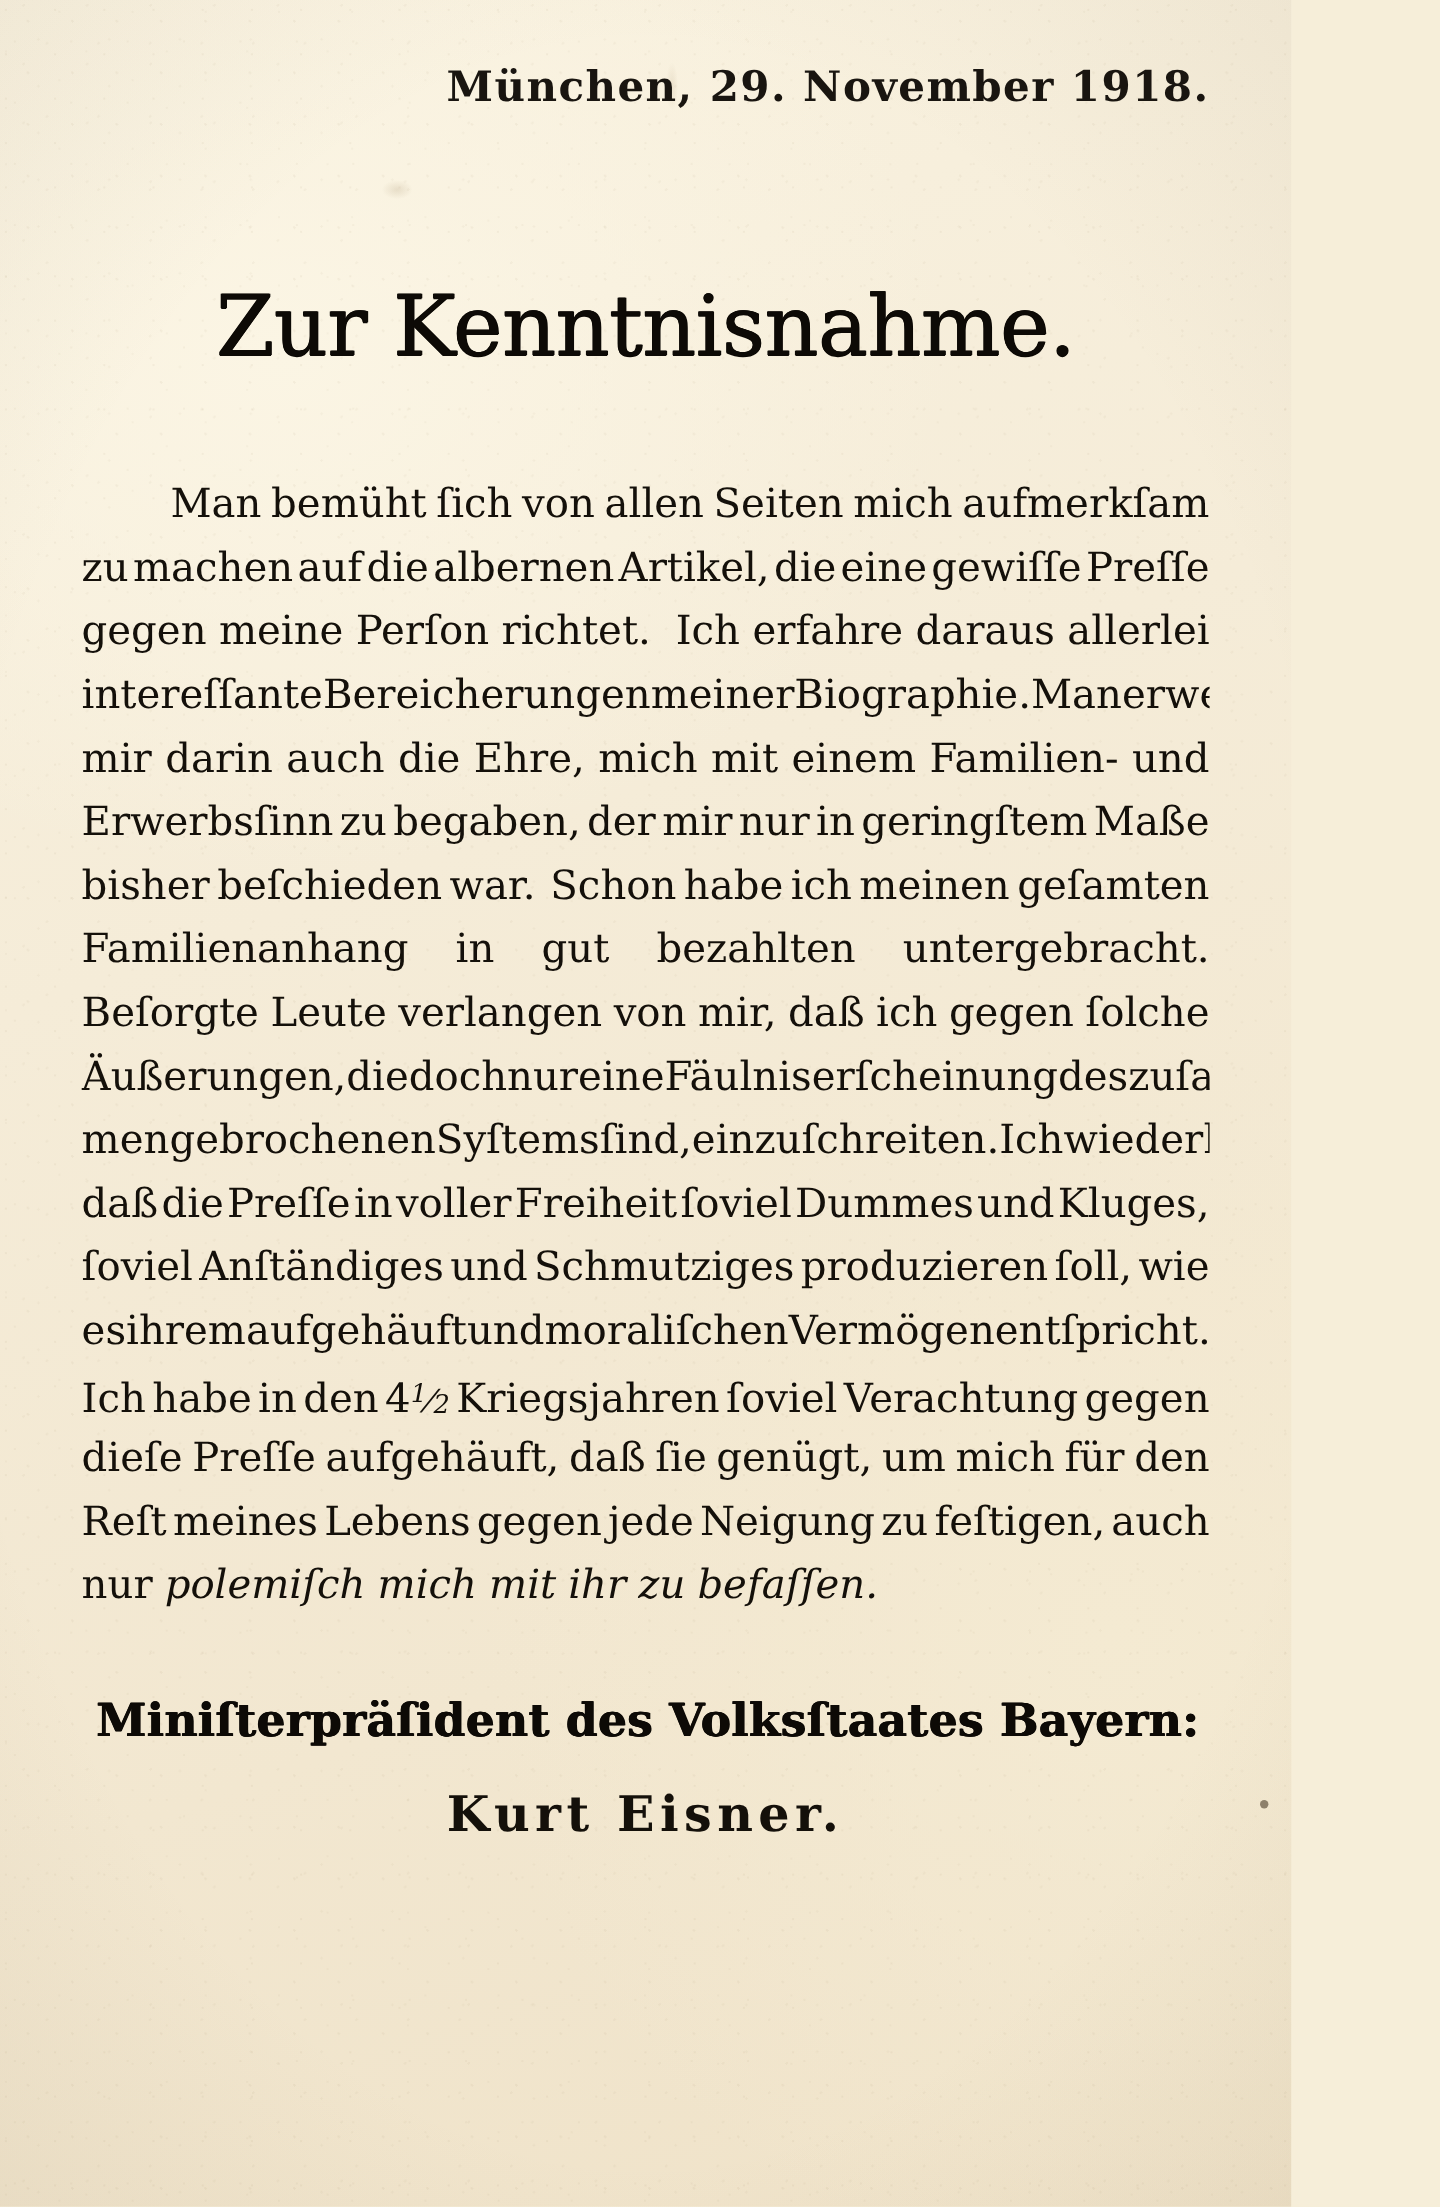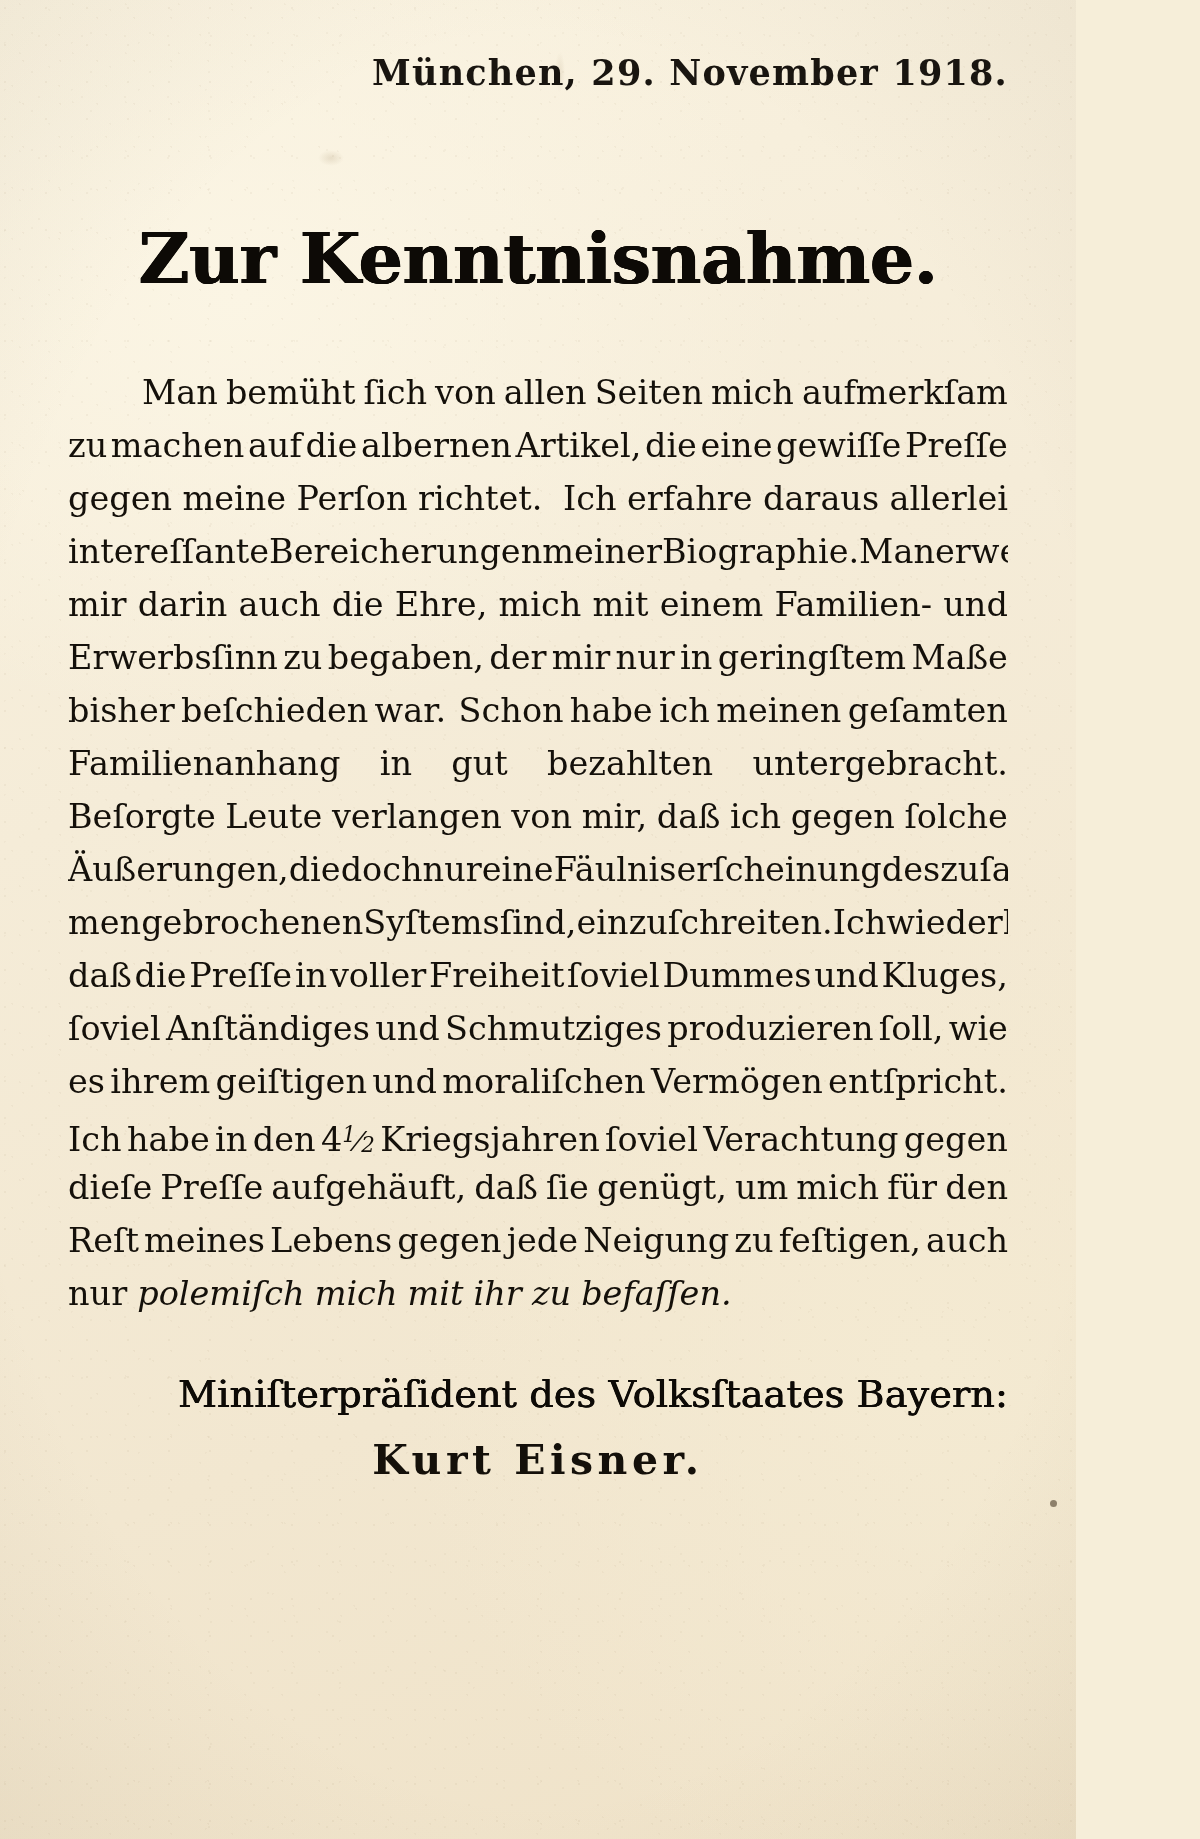--- a/index.html
+++ b/index.html
@@ -77,25 +77,25 @@
     text-align: right;
     font-size: 35px;
     letter-spacing: 1.2px;
     font-weight: 600;
     color: #191510;
     white-space: nowrap;
   }
 
   
   .headline {
-    margin: 2px;
+    margin: 16px;
     padding-top: 122px;
     text-align: center;
     font-size: 70px;
-    font-weight: 700;
+    font-weight: 400;
     letter-spacing: -0.5px;
     color: #0d0a06;
     text-shadow: 0.6px 0 0 #0d0a06, -0.4px 0 0 #0d0a06, 0 0.4px 0 #0d0a06;
   }
 
   
   .body-block {
     margin: 0;
     padding-top: 64px;
     font-size: 33.5px;
@@ -131,28 +131,27 @@
   .frac .num { vertical-align: 0.42em; font-size: .82em; }
   .frac .sl  { padding: 0 .02em; }
   .frac .den { vertical-align: -0.04em; font-size: .82em; }
 
   
   .sig-block {
     padding-top: 52px;
     text-align: center;
   }
   .sig-title {
-    margin: 0;
+    margin: 12px;
     font-size: 38px;
-    font-weight: 400;
+    font-weight: 700;
     letter-spacing: 0.2px;
     color: #0d0a06;
     white-space: nowrap;
     text-shadow: 0.5px 0 0 #0d0a06, -0.3px 0 0 #0d0a06;
-    text-align: right;
   }
   .sig-name {
     margin: 0;
     padding-top: 20px;
     font-size: 41px;
     font-weight: 600;
     letter-spacing: 4.5px;
     color: #14100a;
     white-space: nowrap;
   }
@@ -303,21 +302,21 @@
           <span class="w">Anſtändiges</span>
           <span class="w">und</span>
           <span class="w">Schmutziges</span>
           <span class="w">produzieren</span>
           <span class="w">ſoll,</span>
           <span class="w">wie</span>
         </div>
         <div class="body-line justify">
           <span class="w">es</span>
           <span class="w">ihrem</span>
-          <span class="w">geiſtigen</span>
+          <span class="w">aufgehäuft</span>
           <span class="w">und</span>
           <span class="w">moraliſchen</span>
           <span class="w">Vermögen</span>
           <span class="w">entſpricht.</span>
         </div>
         <div class="body-line justify">
           <span class="w">Ich</span>
           <span class="w">habe</span>
           <span class="w">in</span>
           <span class="w">den</span>

